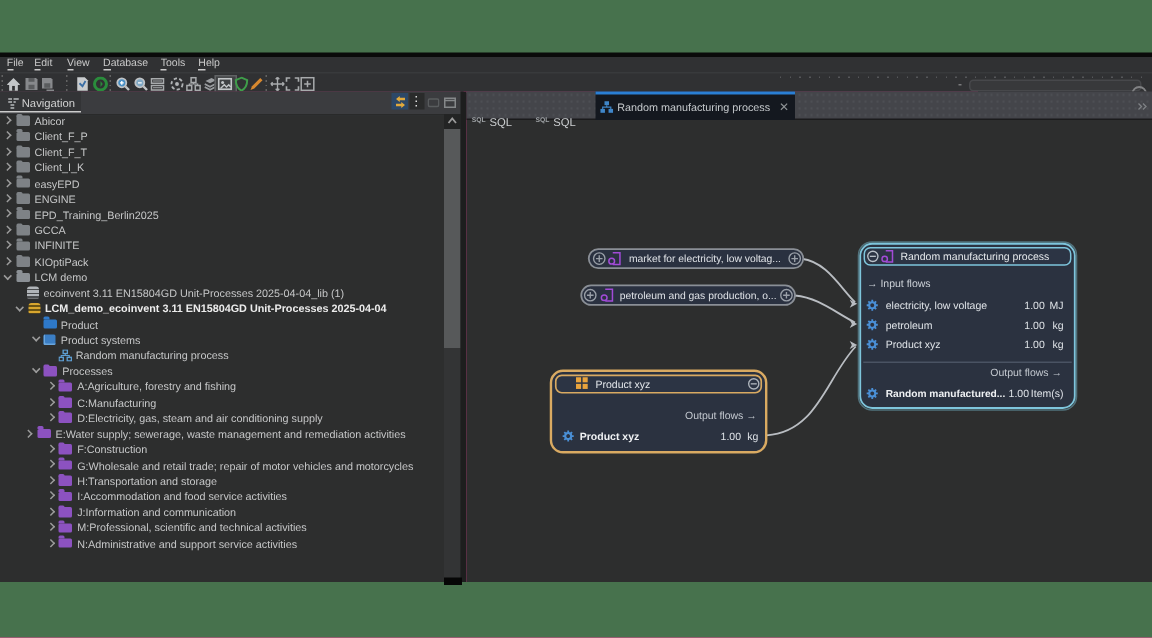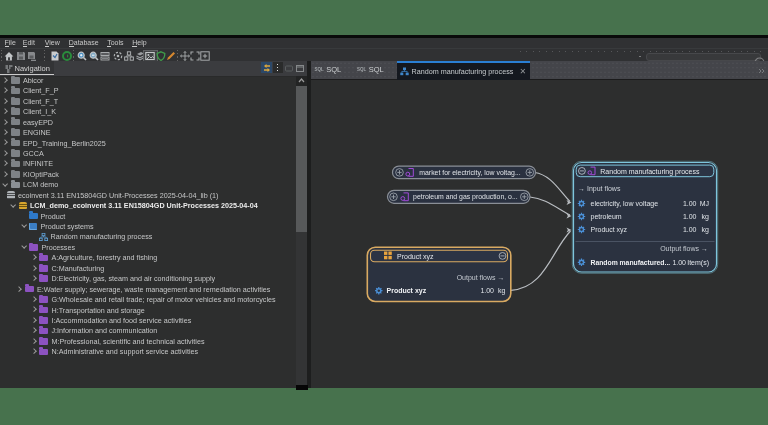--- a/index.html
+++ b/index.html
@@ -33,21 +33,21 @@
 .db-y{background-image:repeating-linear-gradient(#d8a62e 0 1.6px,#6b5413 1.6px 2.5px)}
 .psys{width:8px;height:7px;flex:none;background:#3b7ec4;border-radius:1px;box-shadow:inset 1px -1px 0 #6aa6dd}
 .sitem{flex:none}
 #scrollv{position:absolute;left:296px;top:15.5px;width:11px;height:312px;background:#333435}
 #scrollup{position:absolute;left:0;top:0;width:11px;height:10px;background:#232424;color:#a5a5a5;font-size:6px;text-align:center;line-height:10px}
 #sthumb{position:absolute;left:0;top:10px;width:11px;height:146px;background:#57595a}
 #divider{position:absolute;left:307px;top:0;width:4px;height:327.5px;background:#1d1e1e}
 
 #editor{position:absolute;left:311px;top:0;width:457px;height:327.5px;background:#2d2e2e}
 #tabstrip{position:absolute;left:0;top:0;width:457px;height:17.5px;background:#44454a;background-image:radial-gradient(circle,#4e4f54 0.6px,transparent 0.9px);background-size:4px 4.5px;border-bottom:1px solid transparent;box-shadow:0 1px 0 rgba(25,26,27,0.9)}
-.sqltab{position:absolute;top:0;height:17.5px;display:flex;align-items:center;font-size:7.5px;color:#cdd0d2}
+.sqltab{position:absolute;top:16px;height:17.5px;display:flex;align-items:flex-start;font-size:7.5px;color:#cdd0d2}
 .sqlmini{font-size:4.5px;color:#9fa3a6;font-weight:bold;margin-right:2.5px;letter-spacing:0}
 #activetab{position:absolute;left:85.5px;top:0;width:133px;height:17.5px;background:#14181f;border-top:2px solid #2a7fd4;display:flex;align-items:center}
 #activetab .t{font-size:7.2px;color:#c6cacd;margin-left:3px;white-space:nowrap}
 #activetab .x{font-size:8px;color:#8f9396;margin-left:6px}
 #graph{position:absolute;left:0;top:17.5px;width:457px;height:310px}
 </style></head>
 <body>
 
 <div id="app">
   <div id="menubar">
@@ -216,21 +216,21 @@
           <div class="row" style="padding-left:3px">
             <span class="chev c-r"></span>
             <span class="fold f-gray"></span>
             <span class="txt">KIOptiPack</span>
           </div>
           <div class="row" style="padding-left:3px">
             <span class="chev c-d"></span>
             <span class="fold f-lgray"></span>
             <span class="txt">LCM demo</span>
           </div>
-          <div class="row" style="">
+          <div class="row" style="padding-left:11px">
             <span class="noch"></span>
             <span class="dbic"></span>
             <span class="txt">ecoinvent 3.11 EN15804GD Unit-Processes 2025-04-04_lib (1)</span>
           </div>
           <div class="row" style="padding-left:11px">
             <span class="chev c-d"></span>
             <span class="dbic db-y"></span>
             <span class="txt" style="font-weight:bold;color:#ececec">LCM_demo_ecoinvent 3.11 EN15804GD Unit-Processes 2025-04-04</span>
           </div>
           <div class="row" style="padding-left:21.5px">
@@ -270,20 +270,25 @@
           </div>
           <div class="row" style="padding-left:31.5px">
             <span class="chev c-r"></span>
             <span class="fold f-purp"></span>
             <span class="txt">D:Electricity, gas, steam and air conditioning supply</span>
           </div>
           <div class="row" style="padding-left:17px">
             <span class="chev c-r"></span>
             <span class="fold f-purp"></span>
             <span class="txt">E:Water supply; sewerage, waste management and remediation activities</span>
+          </div>
+          <div class="row" style="padding-left:31.5px">
+            <span class="chev c-r"></span>
+            <span class="fold f-purp"></span>
+            <span class="txt">F:Construction</span>
           </div>
           <div class="row" style="padding-left:31.5px">
             <span class="chev c-r"></span>
             <span class="fold f-purp"></span>
             <span class="txt">G:Wholesale and retail trade; repair of motor vehicles and motorcycles</span>
           </div>
           <div class="row" style="padding-left:31.5px">
             <span class="chev c-r"></span>
             <span class="fold f-purp"></span>
             <span class="txt">H:Transportation and storage</span>

